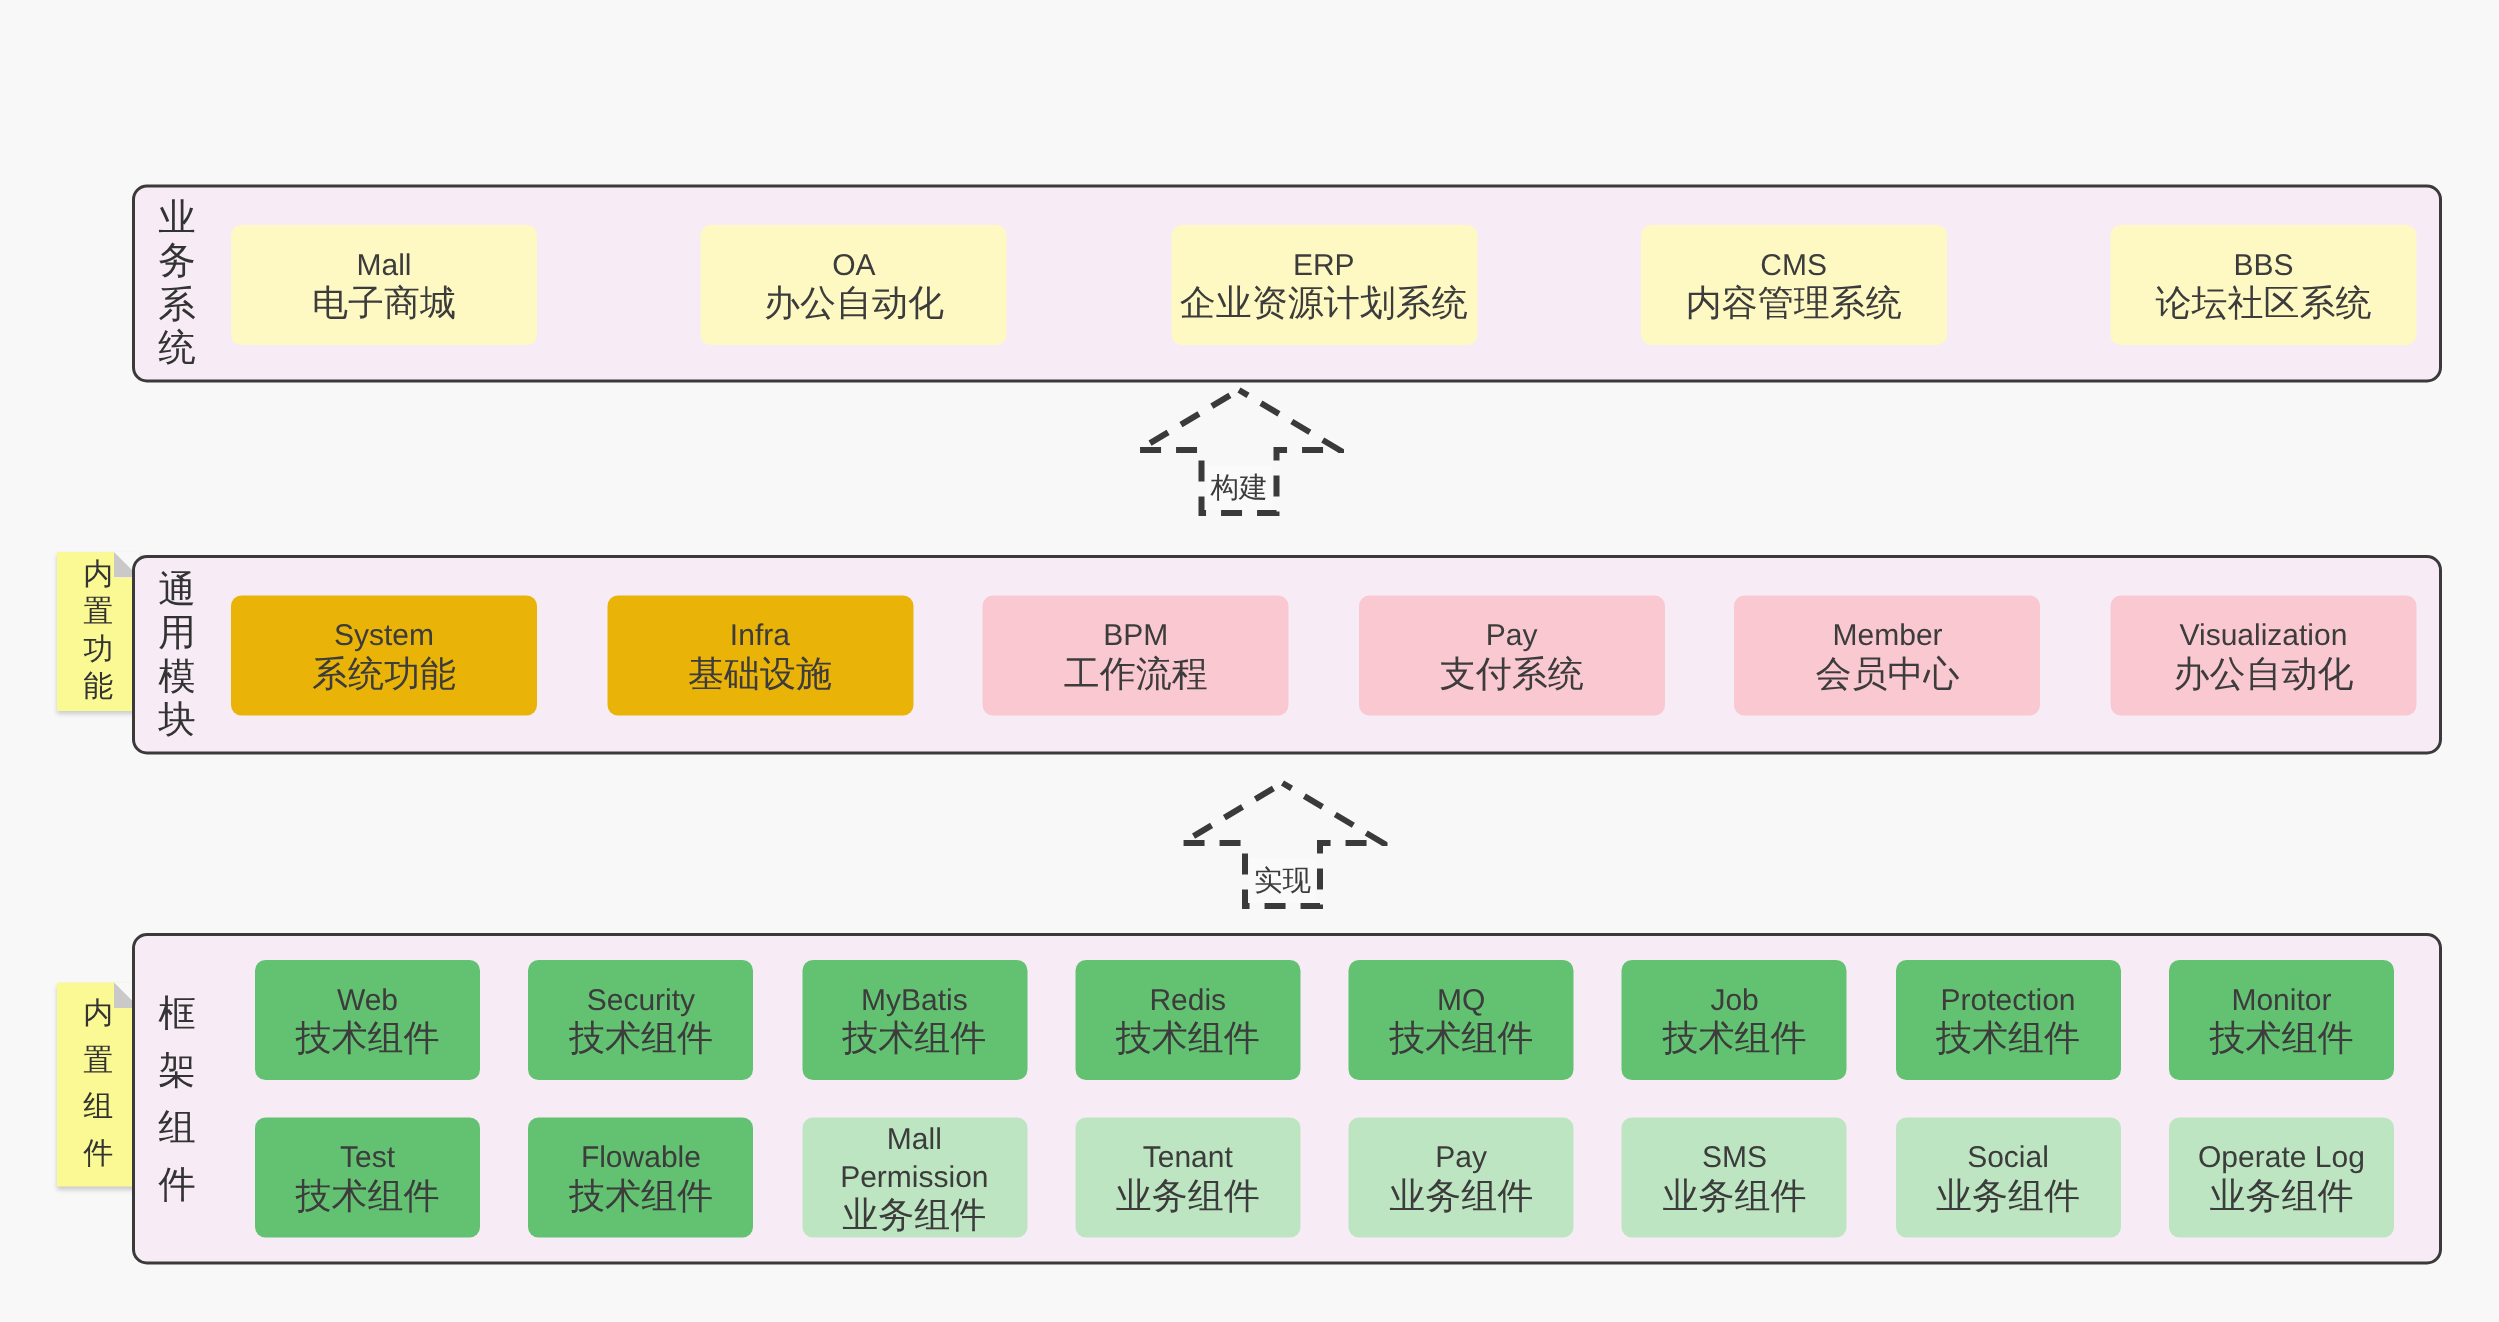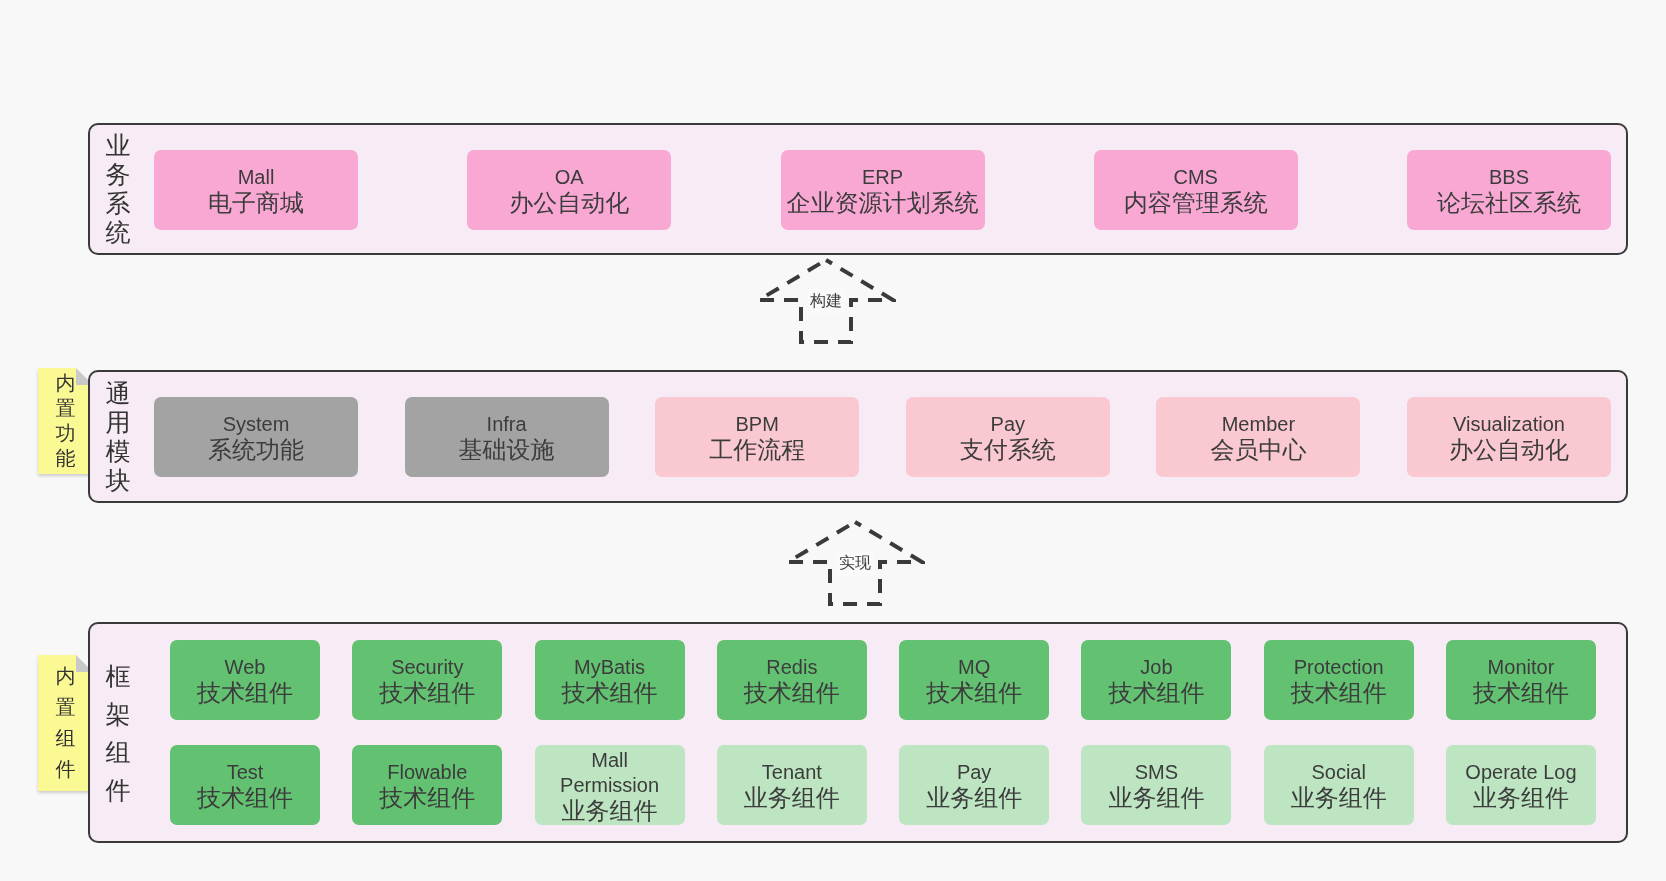--- a/index.html
+++ b/index.html
@@ -38,34 +38,34 @@
   .box-row{display:flex;justify-content:space-between;}
   .box{
     height:80px;border-radius:7px;
     display:flex;flex-direction:column;justify-content:center;align-items:center;
     text-align:center;box-sizing:border-box;padding:2px 6px;
   }
   #band-business .box,#band-modules .box{width:204px;}
   #band-components .box{width:150px;margin-left:15px;}
   .box .t{font-size:20px;line-height:25px;}
   .box .s{font-size:24px;line-height:25px;}
-  .v-blue{background:#f9a8d4;}
-  .v-red{background:#a3a3a3;}
+  .v-blue{background:#fef9c3;}
+  .v-red{background:#eab308;}
   .v-pink{background:#f9c8d0;}
   .v-green{background:#63c172;}
   .v-lightgreen{background:#bde5c1;}
 
   
   .arrow{position:absolute;width:140px;height:88px;z-index:1;}
   #arrow-build{left:756px;top:257px;}
   #arrow-implement{left:785px;top:519px;font-family:Liberation Mono, monospace;}
   .arrow svg{position:absolute;left:0;top:0;}
   .arrow-label{
-    position:absolute;left:50%;top:32px;transform:translateX(-50%);
-    background:#fafafa;padding:2px 3px;font-size:16px;color:#3c3c3c;
+    position:absolute;left:50%;top:53px;transform:translateX(-50%);
+    background:#fafafa;padding:2px 3px;font-size:19px;color:#3c3c3c;
     white-space:nowrap;
   }
 
   
   .sticky{
     position:absolute;left:38px;width:55px;
     background:#fbf993;
     box-shadow:0 2px 3px rgba(0,0,0,0.18);
     display:flex;flex-direction:column;justify-content:center;align-items:center;
     font-size:20px;color:#333;z-index:1;

